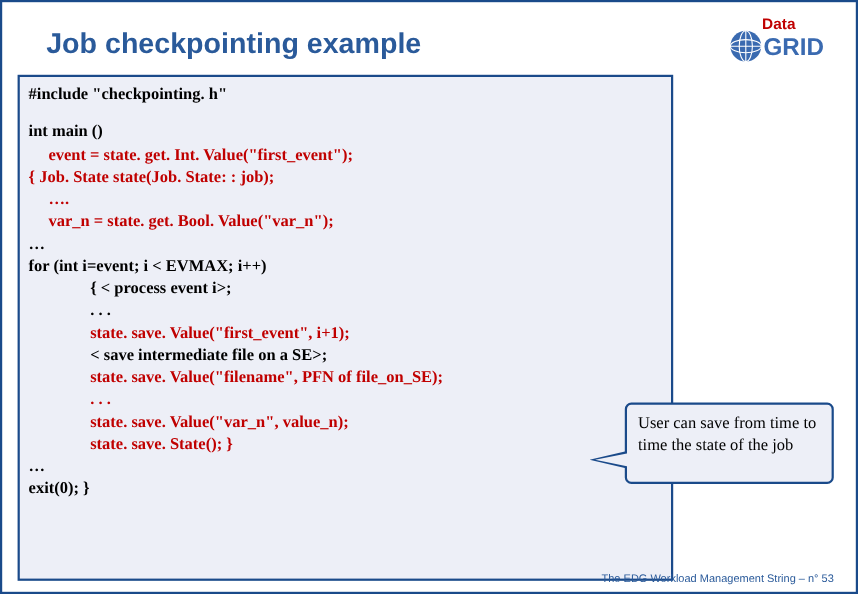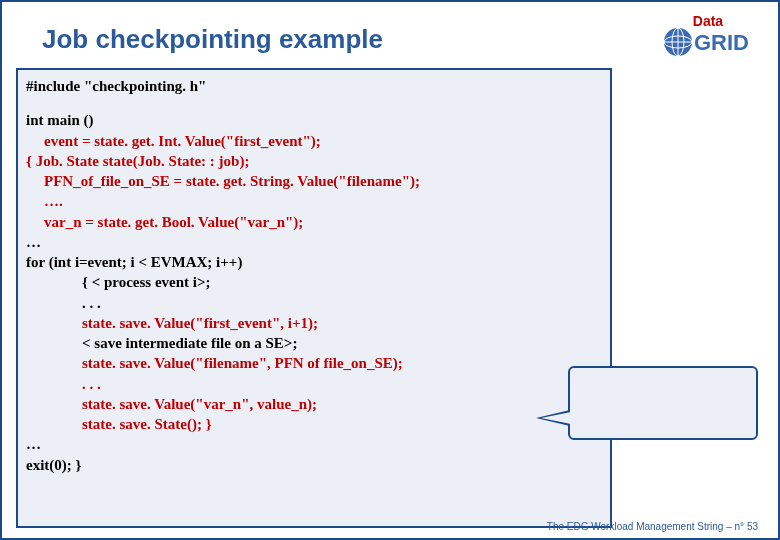--- a/index.html
+++ b/index.html
@@ -109,40 +109,40 @@
       <text x="36" y="38" font-family="Arial" font-weight="bold" font-size="22" fill="#3a6ab0">GRID</text>
     </svg>
   </div>
 
   <div class="codebox">
     <div class="include">#include "checkpointing. h"</div>
     <div style="height:14px"></div>
     <div class="plain">int main ()</div>
     <div class="red indent1">event = state. get. Int. Value("first_event");</div>
     <div class="red">{ Job. State state(Job. State: : job);</div>
-    <div class="red indent1">PFN_of_file_on_SE = state. get. String. Value("filename");</div>
     <div class="red indent1">….</div>
     <div class="red indent1">var_n = state. get. Bool. Value("var_n");</div>
     <div class="plain">…</div>
     <div class="plain">for (int i=event; i &lt; EVMAX; i++)</div>
     <div class="plain indent2">{  &lt; process event i&gt;;</div>
     <div class="plain indent2">. . .</div>
     <div class="red indent2">state. save. Value("first_event", i+1);</div>
     <div class="plain indent2">&lt; save intermediate file on a SE&gt;;</div>
     <div class="red indent2">state. save. Value("filename", PFN of file_on_SE);</div>
     <div class="red indent2">. . .</div>
     <div class="red indent2">state. save. Value("var_n", value_n);</div>
     <div class="red indent2">state. save. State(); }</div>
     <div class="plain">…</div>
     <div class="plain">exit(0); }</div>
   </div>
 
   <div class="callout">
     <div class="callout-tail"></div>
     <div class="callout-tail-inner"></div>
+    <span>User can save from time to time the state of the job</span>
   </div>
 
   <div class="footer">
     <span>The EDG Workload Management String –</span>
     <span class="page">
       <span>n°</span>
       <span>53</span>
     </span>
   </div>
 

